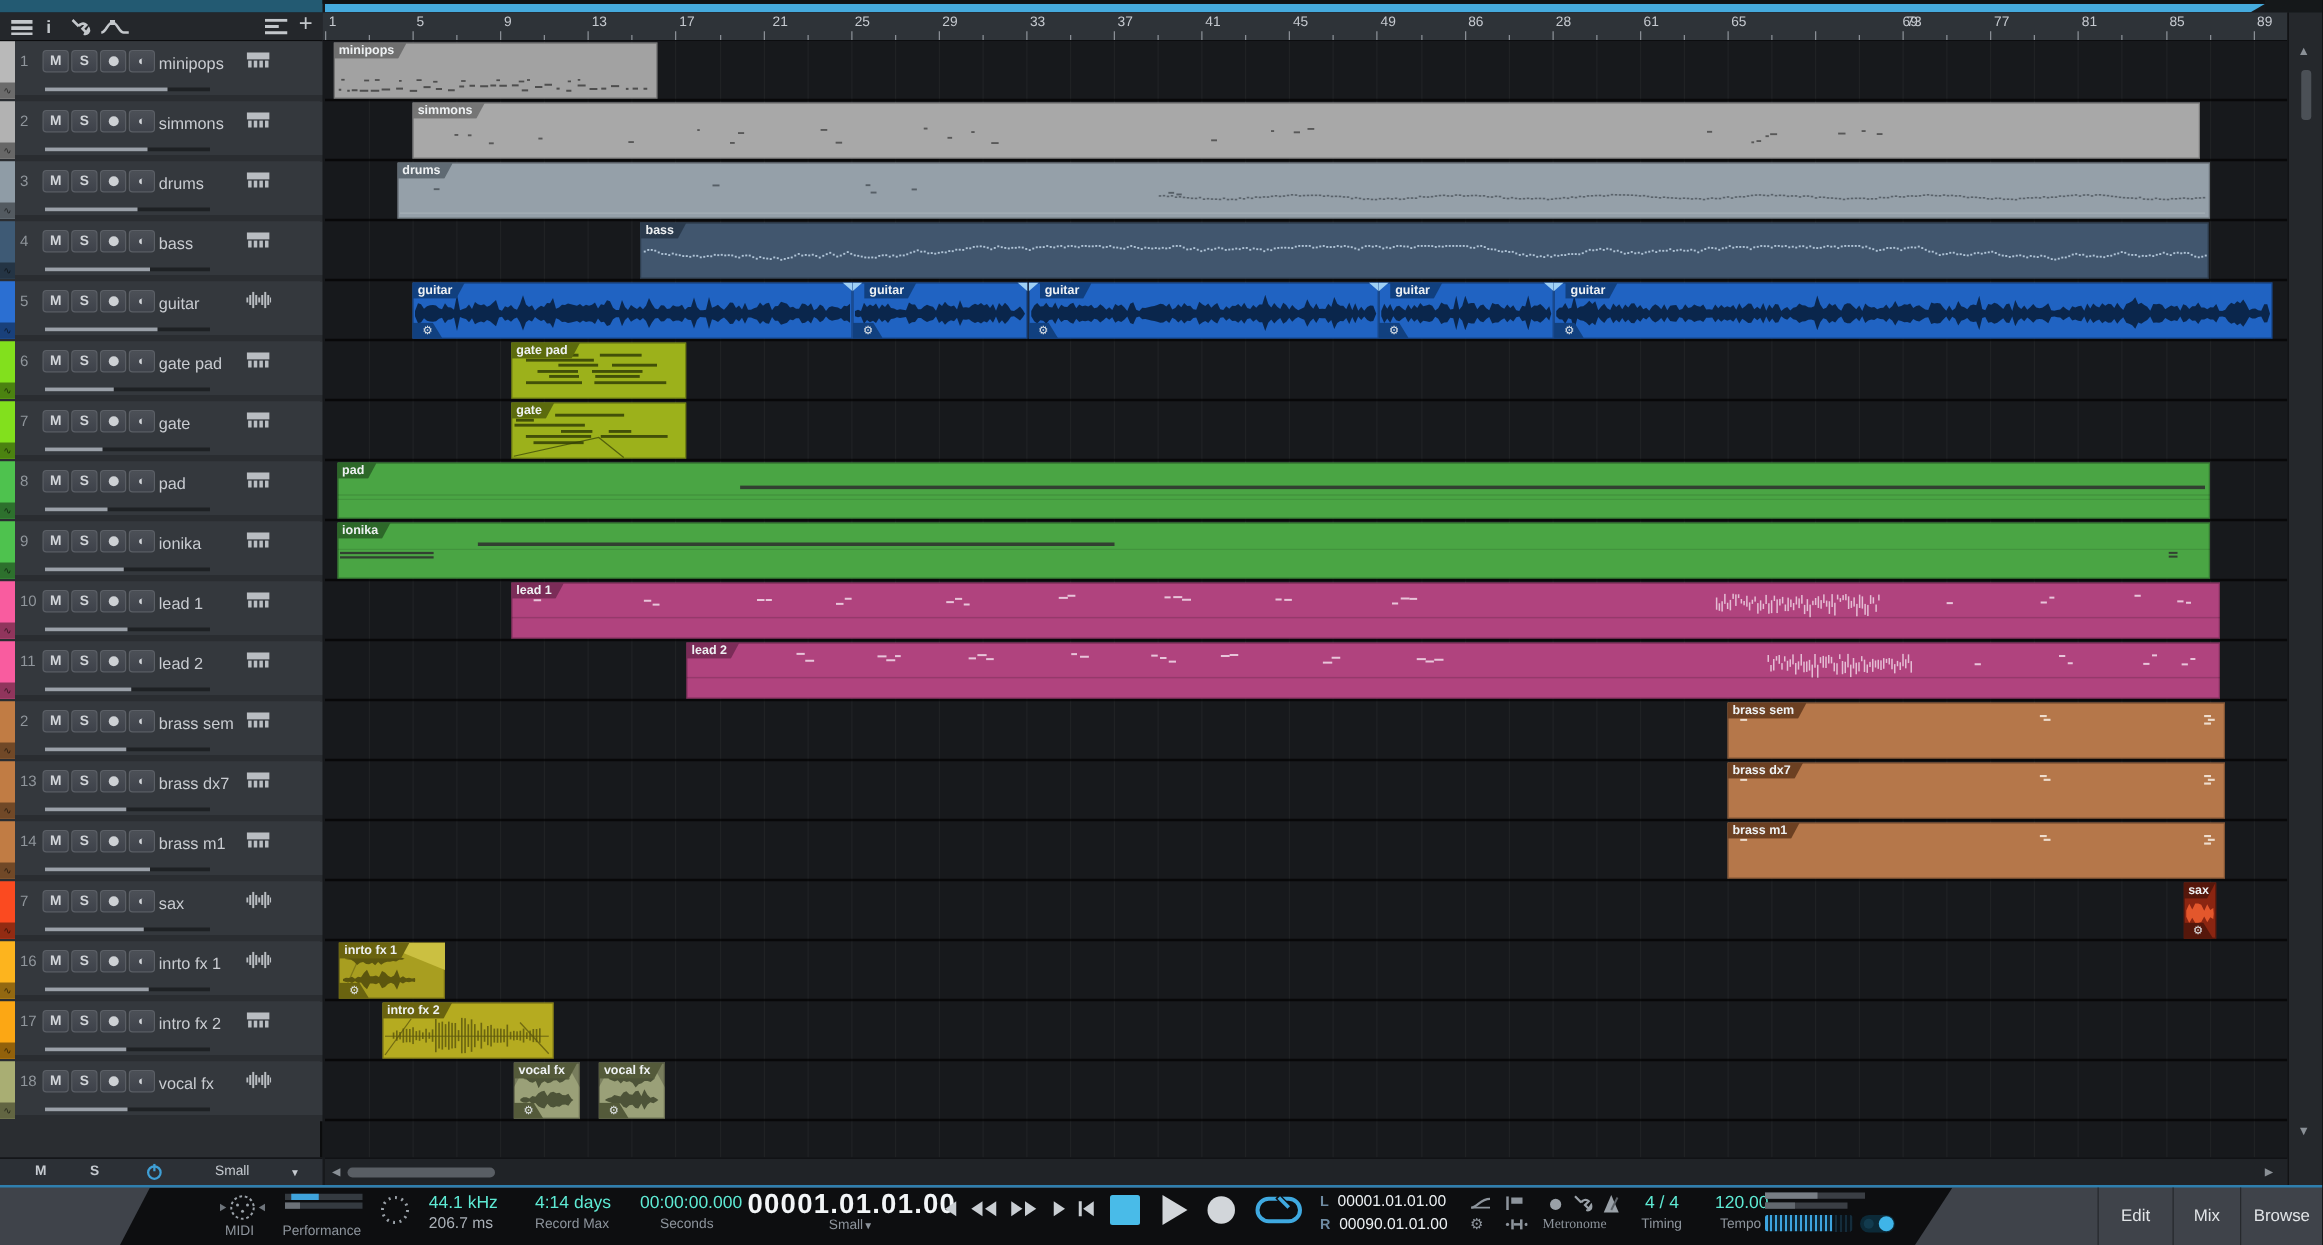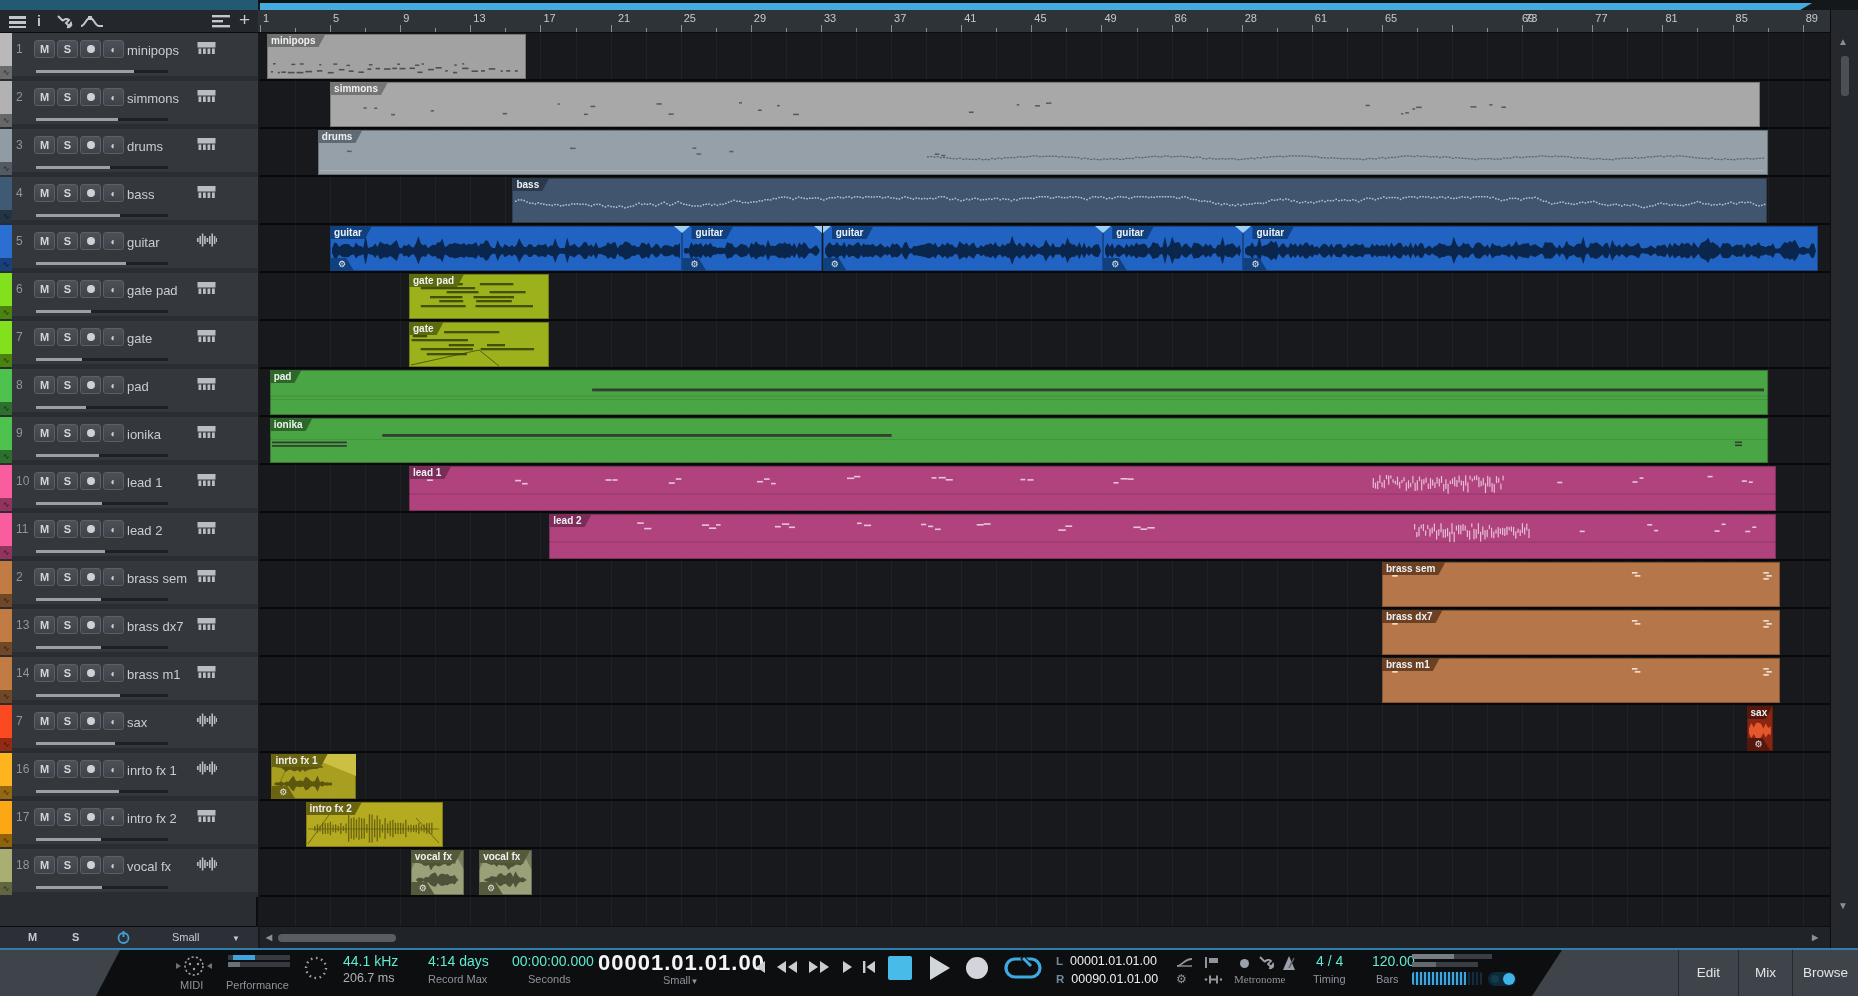--- a/index.html
+++ b/index.html
@@ -2009,21 +2009,21 @@
     <svg class="abs" style="left:1281px;top:7px;" width="16" height="16" viewBox="0 0 16 16">
         <path d="M8 1 L14 15 L2 15 z" fill="#9aa1a8"></path>
         <path d="M8 13 L13 3" stroke="#5c6167" stroke-width="1.6"></path>
       </svg>
     <div class="tsub" style="left:1234px;top:25px;font-family:Liberation Serif, serif;">Metronome</div>
 
     <div class="tval" style="left:1316px;top:5px;">4 / 4</div>
     <div class="tsub" style="left:1313px;top:25px;">Timing</div>
 
     <div class="tval" style="left:1372px;top:5px;">120.00</div>
-    <div class="tsub" style="left:1376px;top:25px;">Bars</div>
+    <div class="tsub" style="left:1376px;top:25px;">Tempo</div>
 
     <div class="abs" style="left:1412px;top:6px;width:80px;height:5px;background:#3a3e44;">
         <div style="width:42px;height:5px;background:#787e85;"></div>
       </div>
     <div class="abs" style="left:1412px;top:14px;width:66px;height:5px;background:#3a3e44;">
         <div style="width:24px;height:5px;background:#62686f;"></div>
       </div>
     <div class="abs" style="left:1412px;top:24px;width:70px;height:13px;border-radius:2px;background:repeating-linear-gradient(90deg,#3da5e0 0 2px,#0e2633 2px 4px);">
         <div style="position:absolute;right:0;top:0;width:16px;height:13px;background:rgba(10,14,18,.8);"></div>
       </div>

